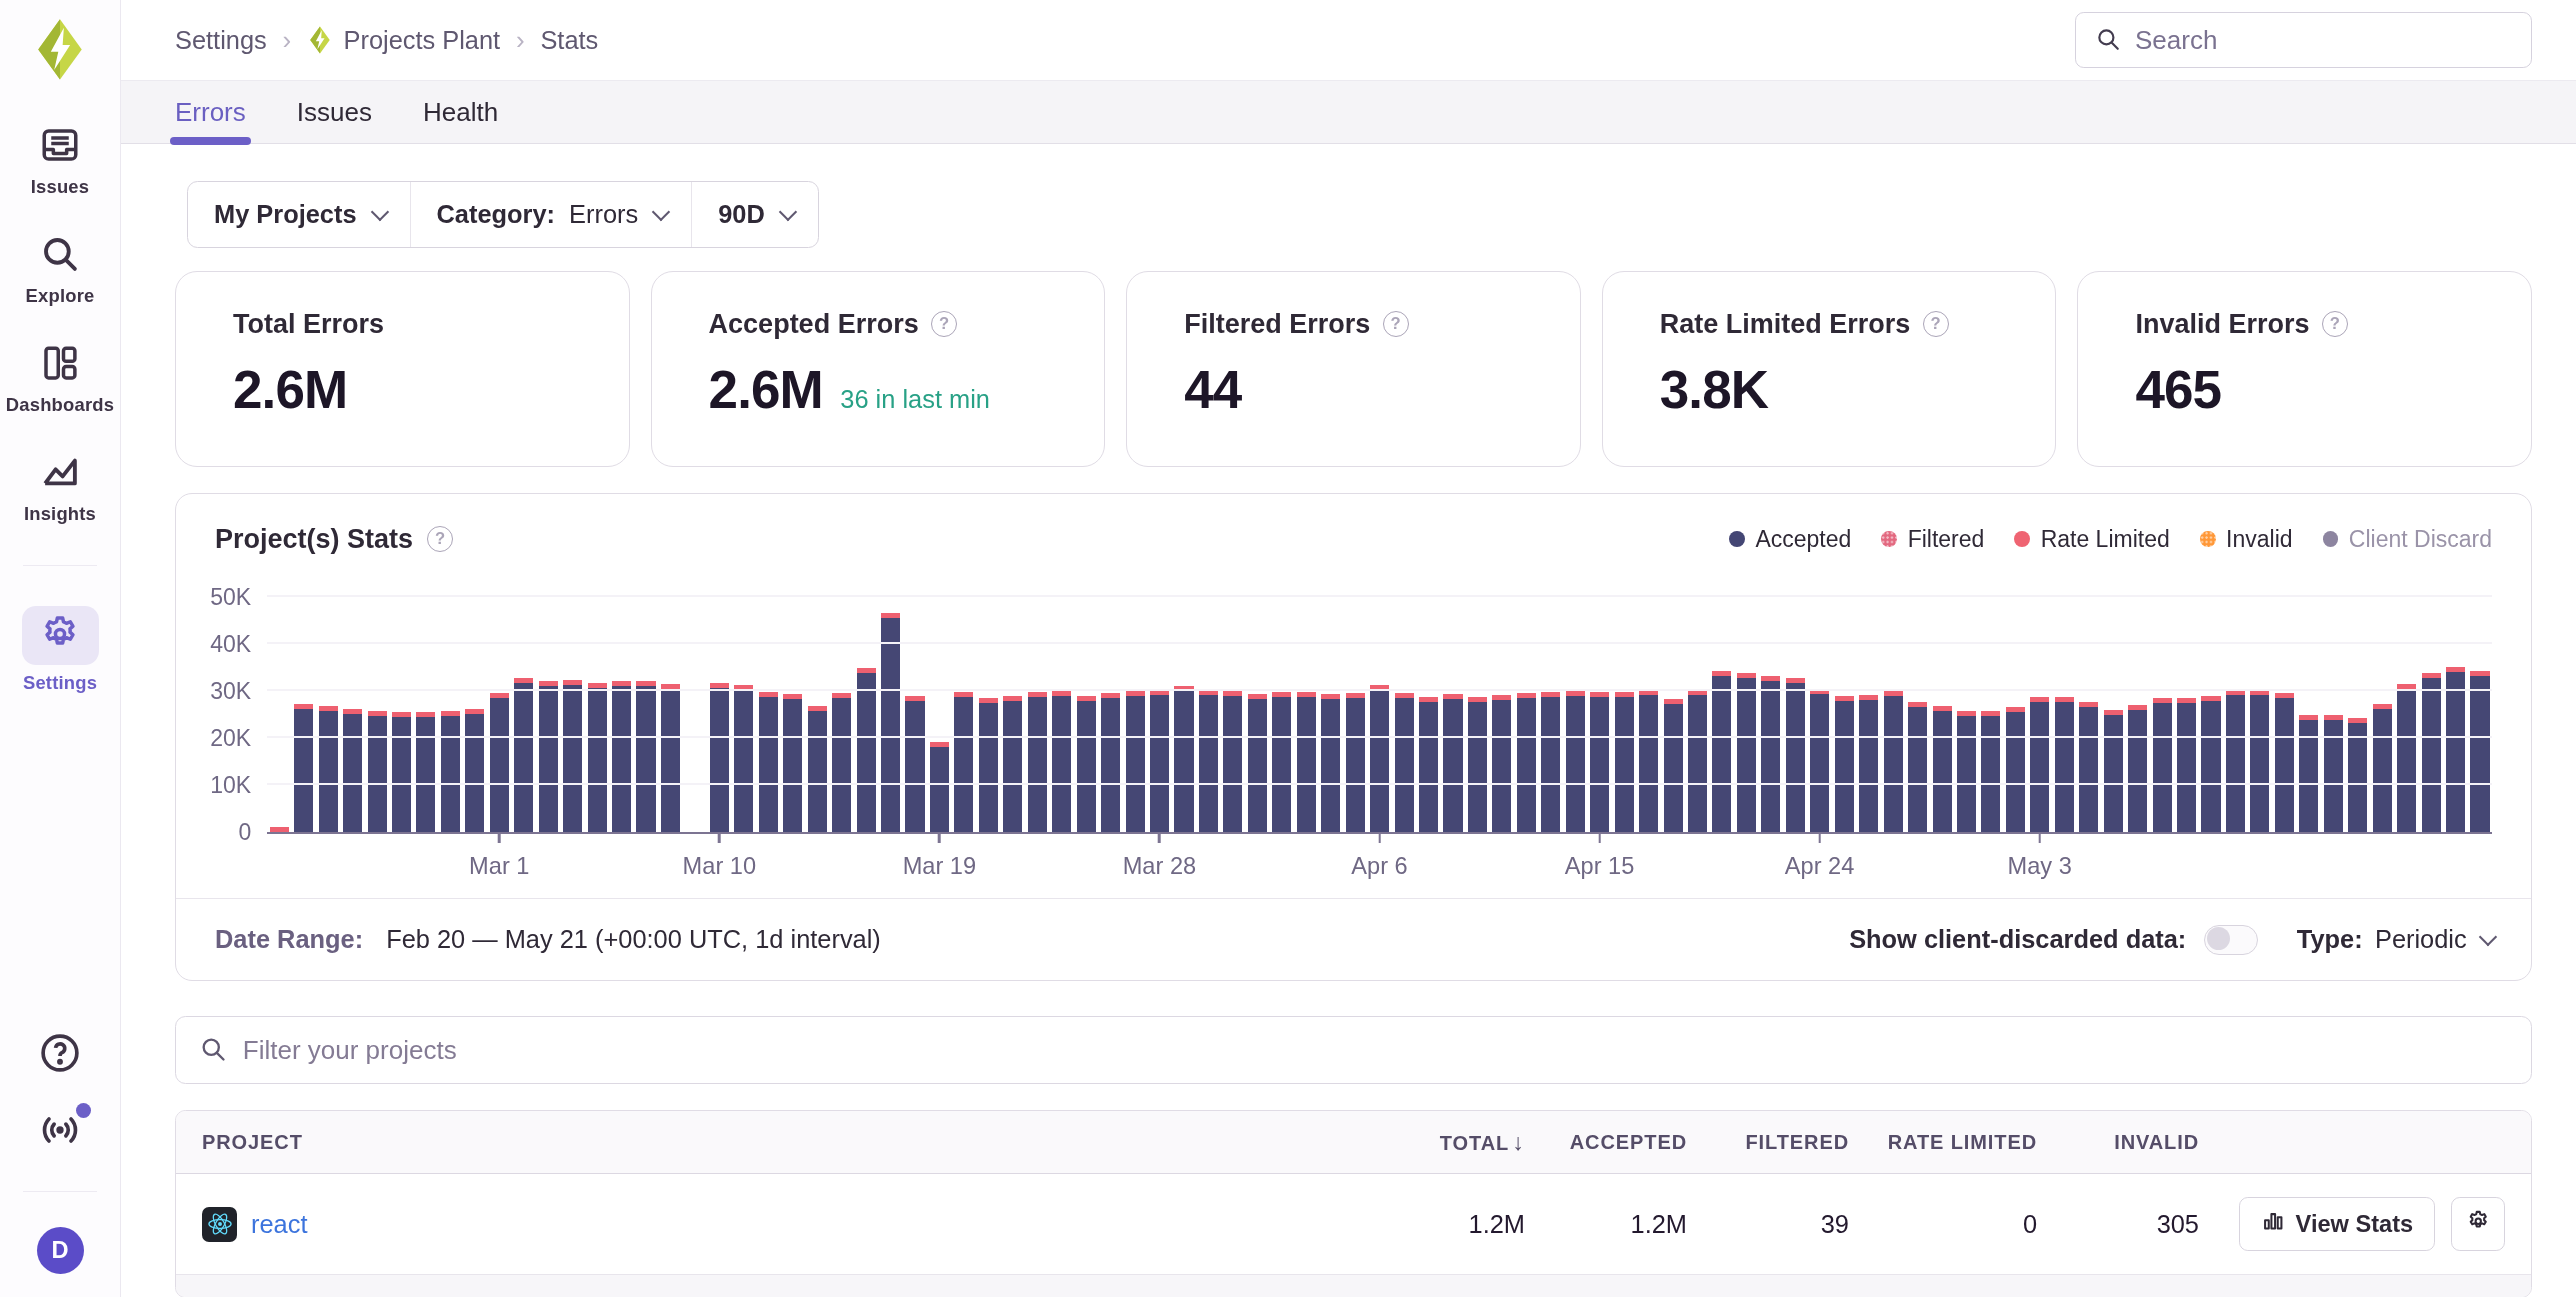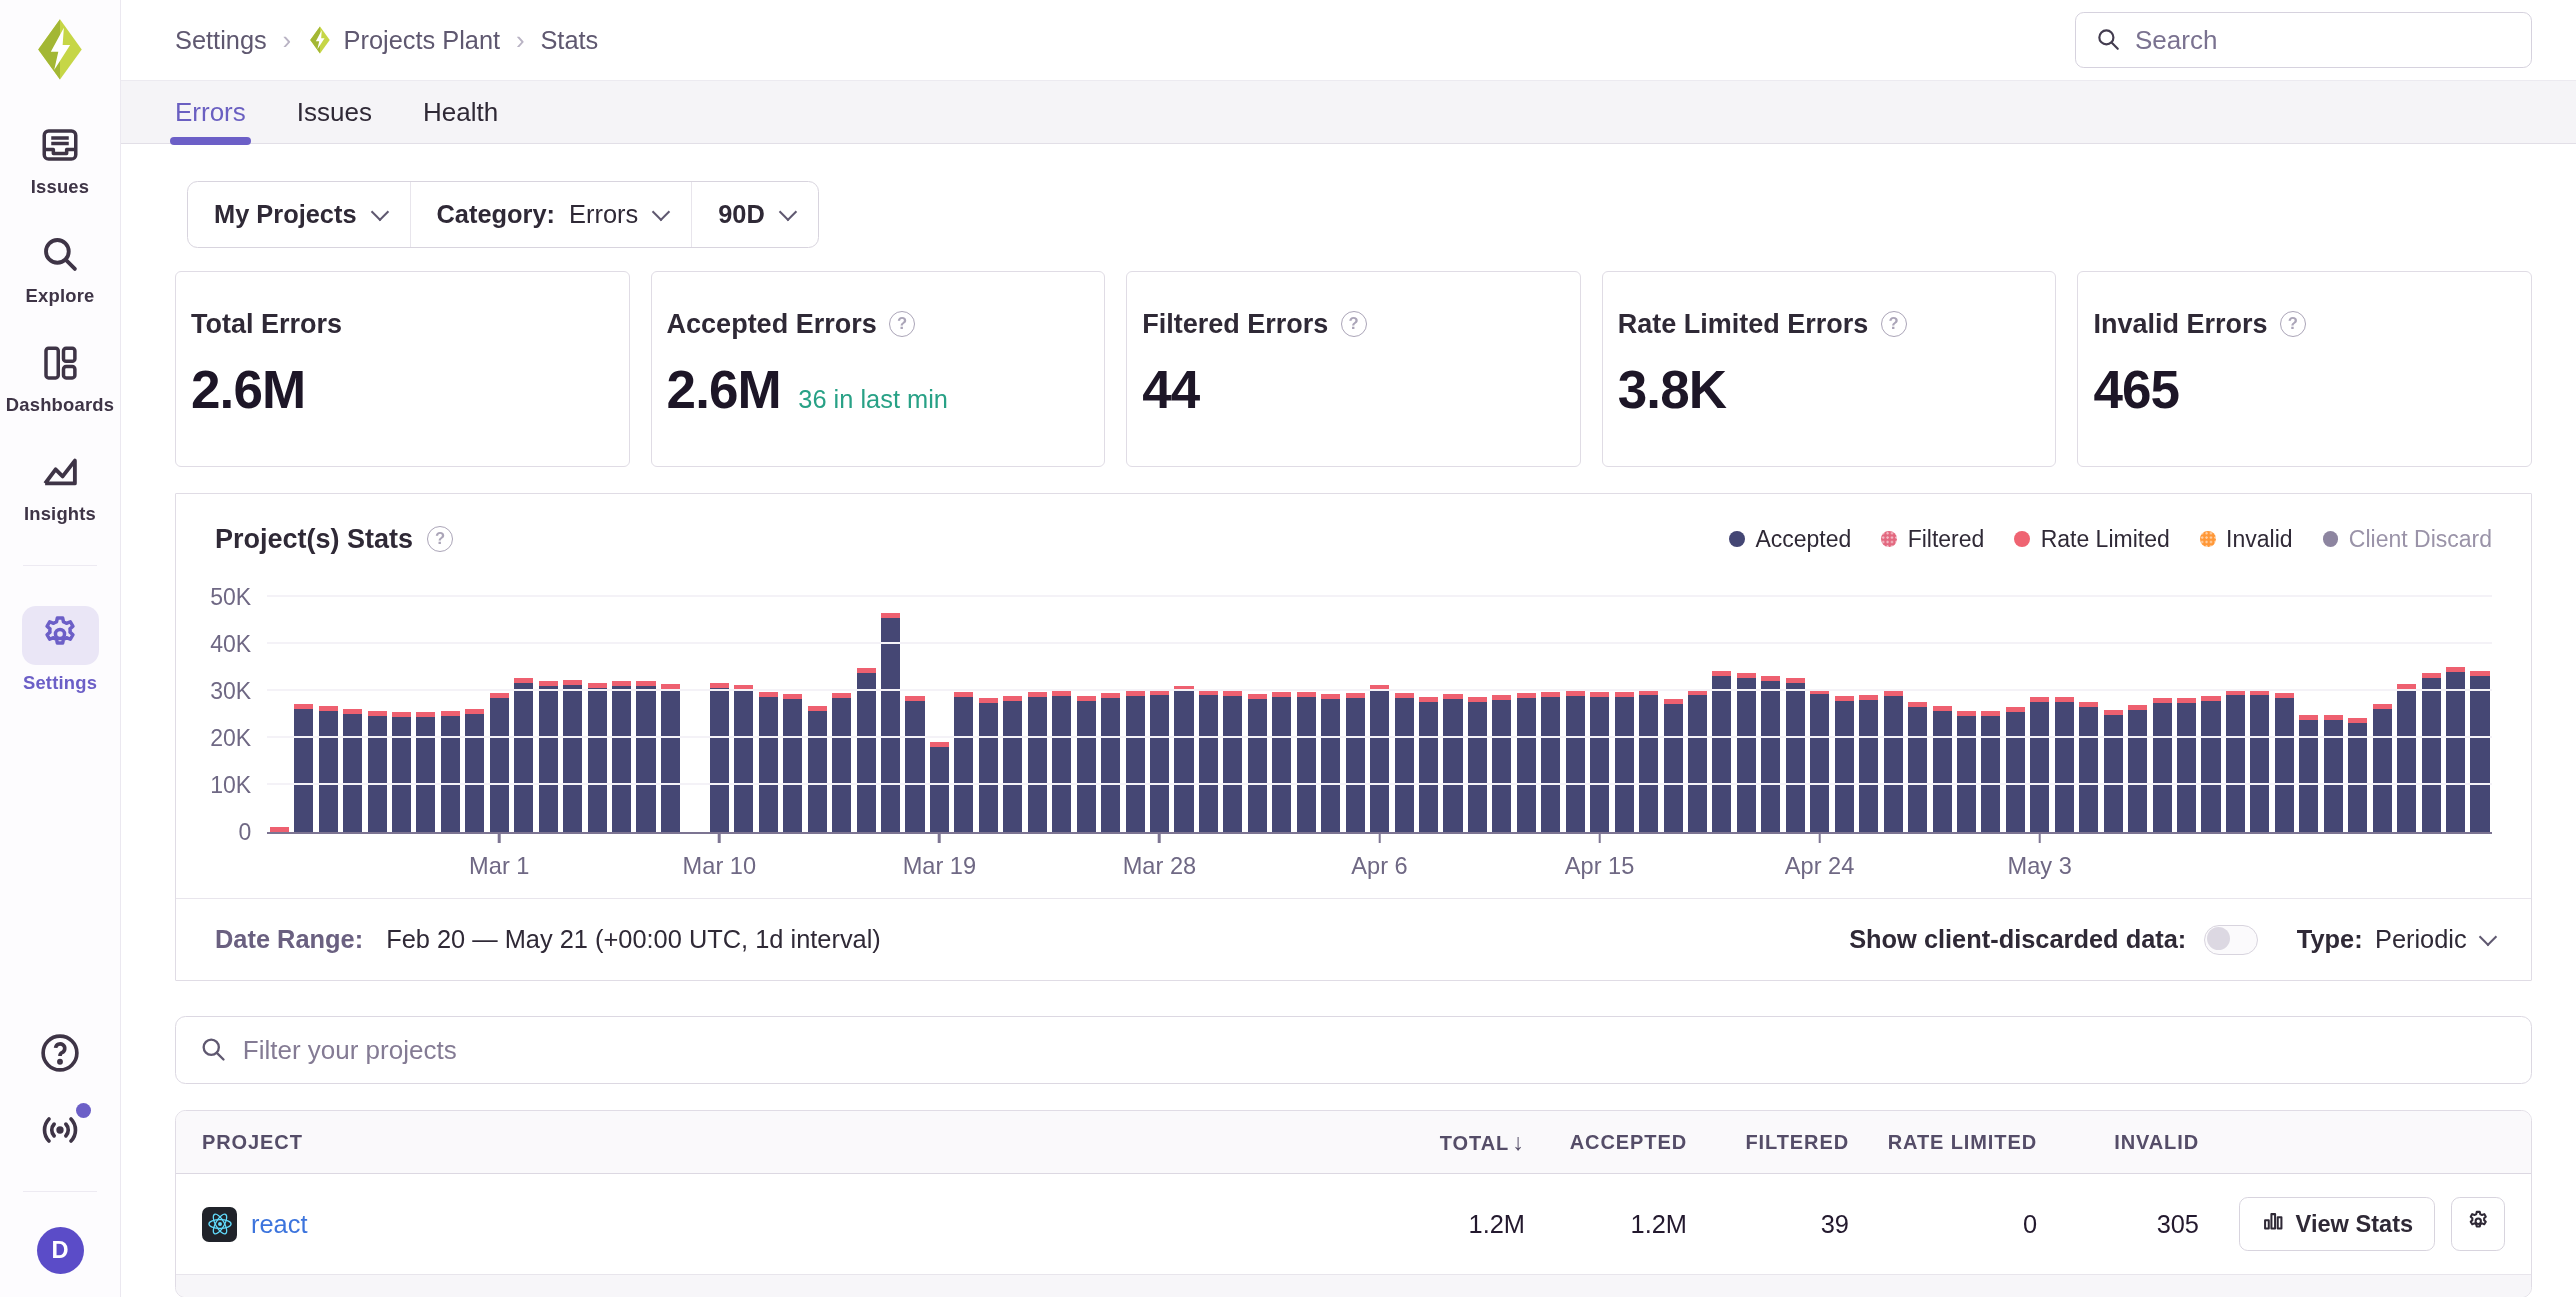--- a/index.html
+++ b/index.html
@@ -55,30 +55,30 @@
     border-radius:10.5px; height:67px; background:#fff; overflow:hidden;margin-left:12px; }
   .filter-seg { display:flex; align-items:center; gap:14px; padding:0 26px; font-size:25.4px; font-weight:700;
     color:#2f2936; cursor:pointer; border-right:1.8px solid #e8e5ec; }
   .filter-seg:last-child { border-right:none; }
   .filter-seg .light { font-weight:400; }
   .chev { width:13px; height:13px; border-right:2.6px solid #5f5870; border-bottom:2.6px solid #5f5870;
     transform:rotate(45deg) translateY(-3.5px); flex:none; }
 
   
   .cards { margin-top:23px; display:grid; grid-template-columns:repeat(5,1fr); gap:21px; }
-  .card { border:1.8px solid #e0dce5; border-radius:6px; padding:37px 15px 46px; background:#fff;text-align:right; }
+  .card { border:1.8px solid #e0dce5; border-radius:22px; padding:37px 57px 46px; background:#fff;text-align:right; }
   .card-label { display:flex; align-items:center; gap:12.3px; font-size:27px; font-weight:700; color:#2f2936; }
   .help-circle { width:26px; height:26px; border:1.8px solid #aba5b8; border-radius:50%; color:#aba5b8;
     font-size:16.6px; font-weight:700; display:inline-flex; align-items:center; justify-content:center; cursor:pointer; flex:none; }
   .card-value-row { margin-top:19px; display:flex; align-items:baseline; gap:17.5px; }
   .card-value { font-size:53px; font-weight:600; color:#1d1627; letter-spacing:-0.9px; }
   .card-sub { font-size:25.4px; color:#28a186; }
 
   
-  .chart-card { margin-top:26px; border:1.8px solid #e0dce5; border-radius:1px; background:#fff; }
+  .chart-card { margin-top:26px; border:1.8px solid #e0dce5; border-radius:17px; background:#fff; }
   .chart-head { display:flex; align-items:center; justify-content:space-between; padding:30px 39px 0; }
   .chart-title { display:flex; align-items:center; gap:14px; font-size:27px; font-weight:700; color:#2f2936; }
   .legend { display:flex; align-items:center; gap:30px; }
   .legend-item { display:flex; align-items:center; gap:10.5px; font-size:23px; color:#2f2936; cursor:pointer; }
   .legend-item.disabled { color:#9a93a8; }
   .legend-dot { width:15.8px; height:15.8px; border-radius:50%; flex:none; }
   .legend-dot.dotted { background-image:radial-gradient(rgba(255,255,255,.55) 1.1px, transparent 1.3px);
     background-size:4.4px 4.4px; }
 
   .chart-area { position:relative; margin:42px 39px 0 91px; height:235px; }

